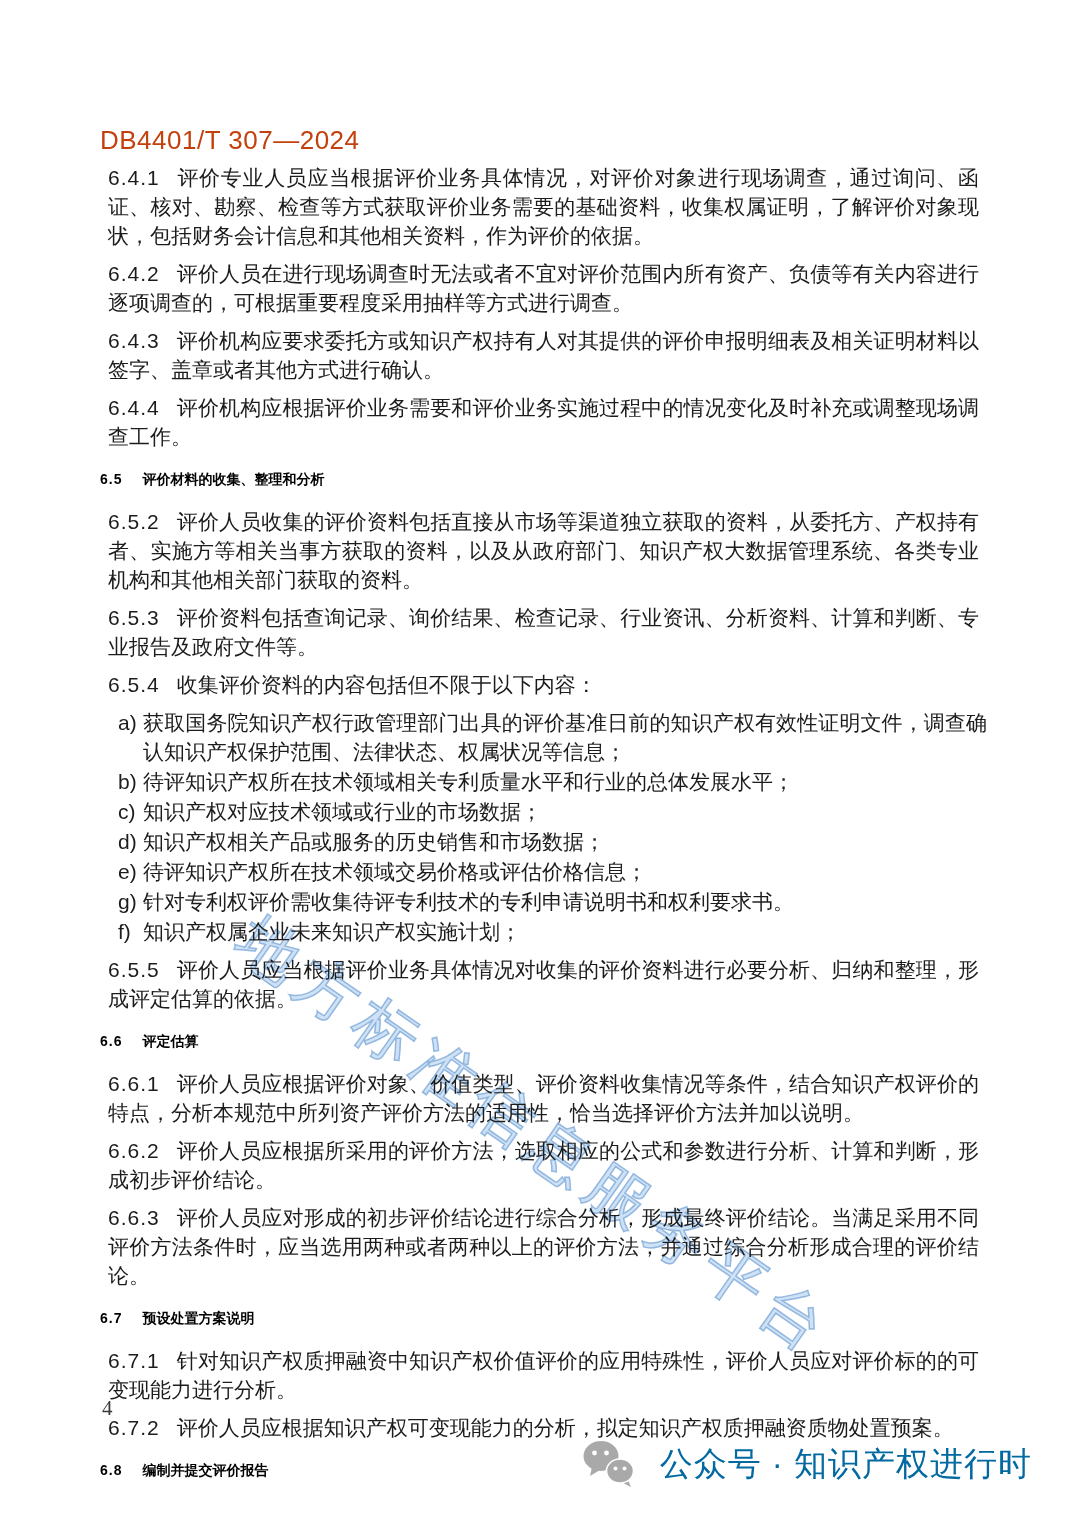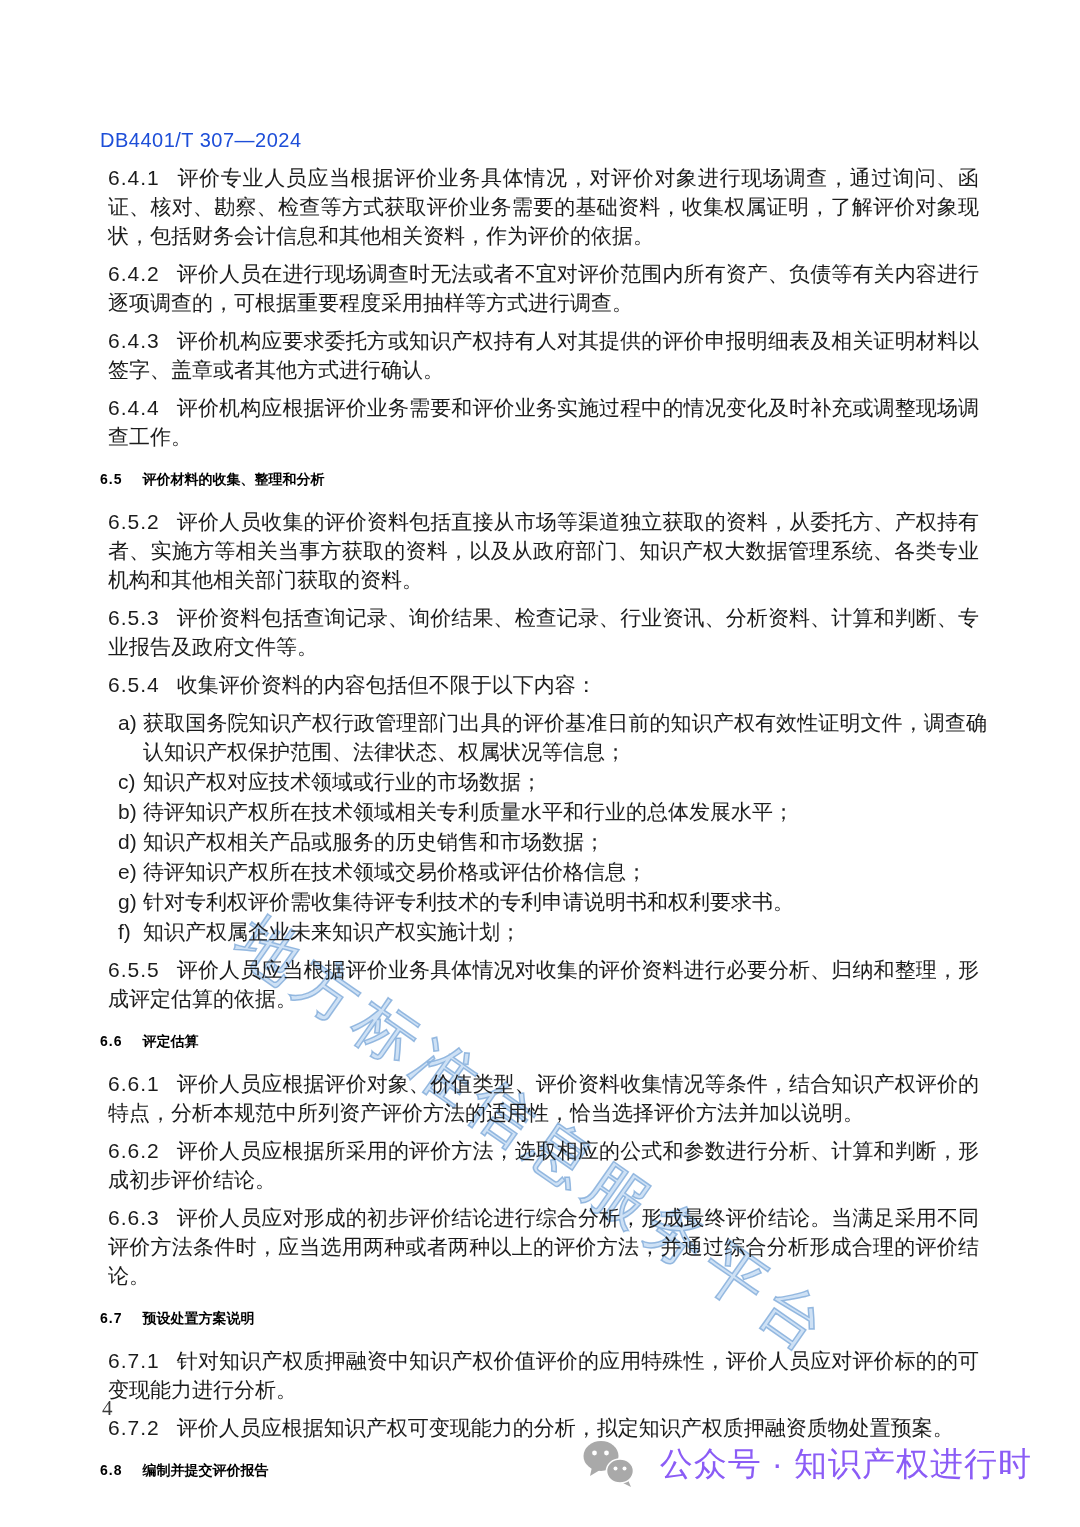--- a/index.html
+++ b/index.html
@@ -29,24 +29,24 @@
   .content{
     position:absolute;
     left:100px;right:93px;top:126px;
     z-index:1;
     font-size:21px;
     line-height:29px;
     text-align:justify;
   }
   .doc-code{
     font-family:"Liberation Sans","DejaVu Sans",sans-serif;
-    font-size:20px;
+    font-size:26px;
     letter-spacing:0.5px;
     margin:0 0 7px 0;
-    color:#1d4ed8;
+    color:#c2410c;
   }
   .para{margin:8px;}
   .num{
     font-family:"Liberation Sans","DejaVu Sans",sans-serif;
     letter-spacing:1px;
     margin-right:17px;
   }
   .heading{
     font-family:"Liberation Sans","DejaVu Sans",sans-serif;
     font-weight:700;
@@ -76,21 +76,21 @@
   .footer-account{
     position:absolute;
     right:48px;top:1440px;
     z-index:1;
     display:flex;
     align-items:center;
     gap:24px;
     font-family:"Liberation Sans","DejaVu Sans",sans-serif;
     font-size:33px;
     letter-spacing:1px;
-    color:#8b5cf6;
+    color:#0369a1;
   }
   .wechat-icon{width:54px;height:48px;flex:0 0 auto;}
 </style>
 </head>
 <body>
 
 <div class="page">
 
   <div class="watermark">地方标准信息服务平台</div>
 
@@ -102,22 +102,22 @@
     <p class="para"><span class="num">6.4.3</span><span>评价机构应要求委托方或知识产权持有人对其提供的评价申报明细表及相关证明材料以签字、盖章或者其他方式进行确认。</span></p>
     <p class="para"><span class="num">6.4.4</span><span>评价机构应根据评价业务需要和评价业务实施过程中的情况变化及时补充或调整现场调查工作。</span></p>
 
     <p class="heading"><span class="num">6.5</span><span>评价材料的收集、整理和分析</span></p>
 
     <p class="para"><span class="num">6.5.2</span><span>评价人员收集的评价资料包括直接从市场等渠道独立获取的资料，从委托方、产权持有者、实施方等相关当事方获取的资料，以及从政府部门、知识产权大数据管理系统、各类专业机构和其他相关部门获取的资料。</span></p>
     <p class="para"><span class="num">6.5.3</span><span>评价资料包括查询记录、询价结果、检查记录、行业资讯、分析资料、计算和判断、专业报告及政府文件等。</span></p>
     <p class="para"><span class="num">6.5.4</span><span>收集评价资料的内容包括但不限于以下内容：</span></p>
 
     <p class="list"><span class="marker">a)</span><span>获取国务院知识产权行政管理部门出具的评价基准日前的知识产权有效性证明文件，调查确认知识产权保护范围、法律状态、权属状况等信息；</span></p>
+    <p class="list"><span class="marker">b)</span><span>待评知识产权所在技术领域相关专利质量水平和行业的总体发展水平；</span></p>
     <p class="list"><span class="marker">c)</span><span>知识产权对应技术领域或行业的市场数据；</span></p>
-    <p class="list"><span class="marker">b)</span><span>待评知识产权所在技术领域相关专利质量水平和行业的总体发展水平；</span></p>
     <p class="list"><span class="marker">d)</span><span>知识产权相关产品或服务的历史销售和市场数据；</span></p>
     <p class="list"><span class="marker">e)</span><span>待评知识产权所在技术领域交易价格或评估价格信息；</span></p>
     <p class="list"><span class="marker">g)</span><span>针对专利权评价需收集待评专利技术的专利申请说明书和权利要求书。</span></p>
     <p class="list"><span class="marker">f)</span><span>知识产权属企业未来知识产权实施计划；</span></p>
 
     <p class="para"><span class="num">6.5.5</span><span>评价人员应当根据评价业务具体情况对收集的评价资料进行必要分析、归纳和整理，形成评定估算的依据。</span></p>
 
     <p class="heading"><span class="num">6.6</span><span>评定估算</span></p>
 
     <p class="para"><span class="num">6.6.1</span><span>评价人员应根据评价对象、价值类型、评价资料收集情况等条件，结合知识产权评价的特点，分析本规范中所列资产评价方法的适用性，恰当选择评价方法并加以说明。</span></p>

